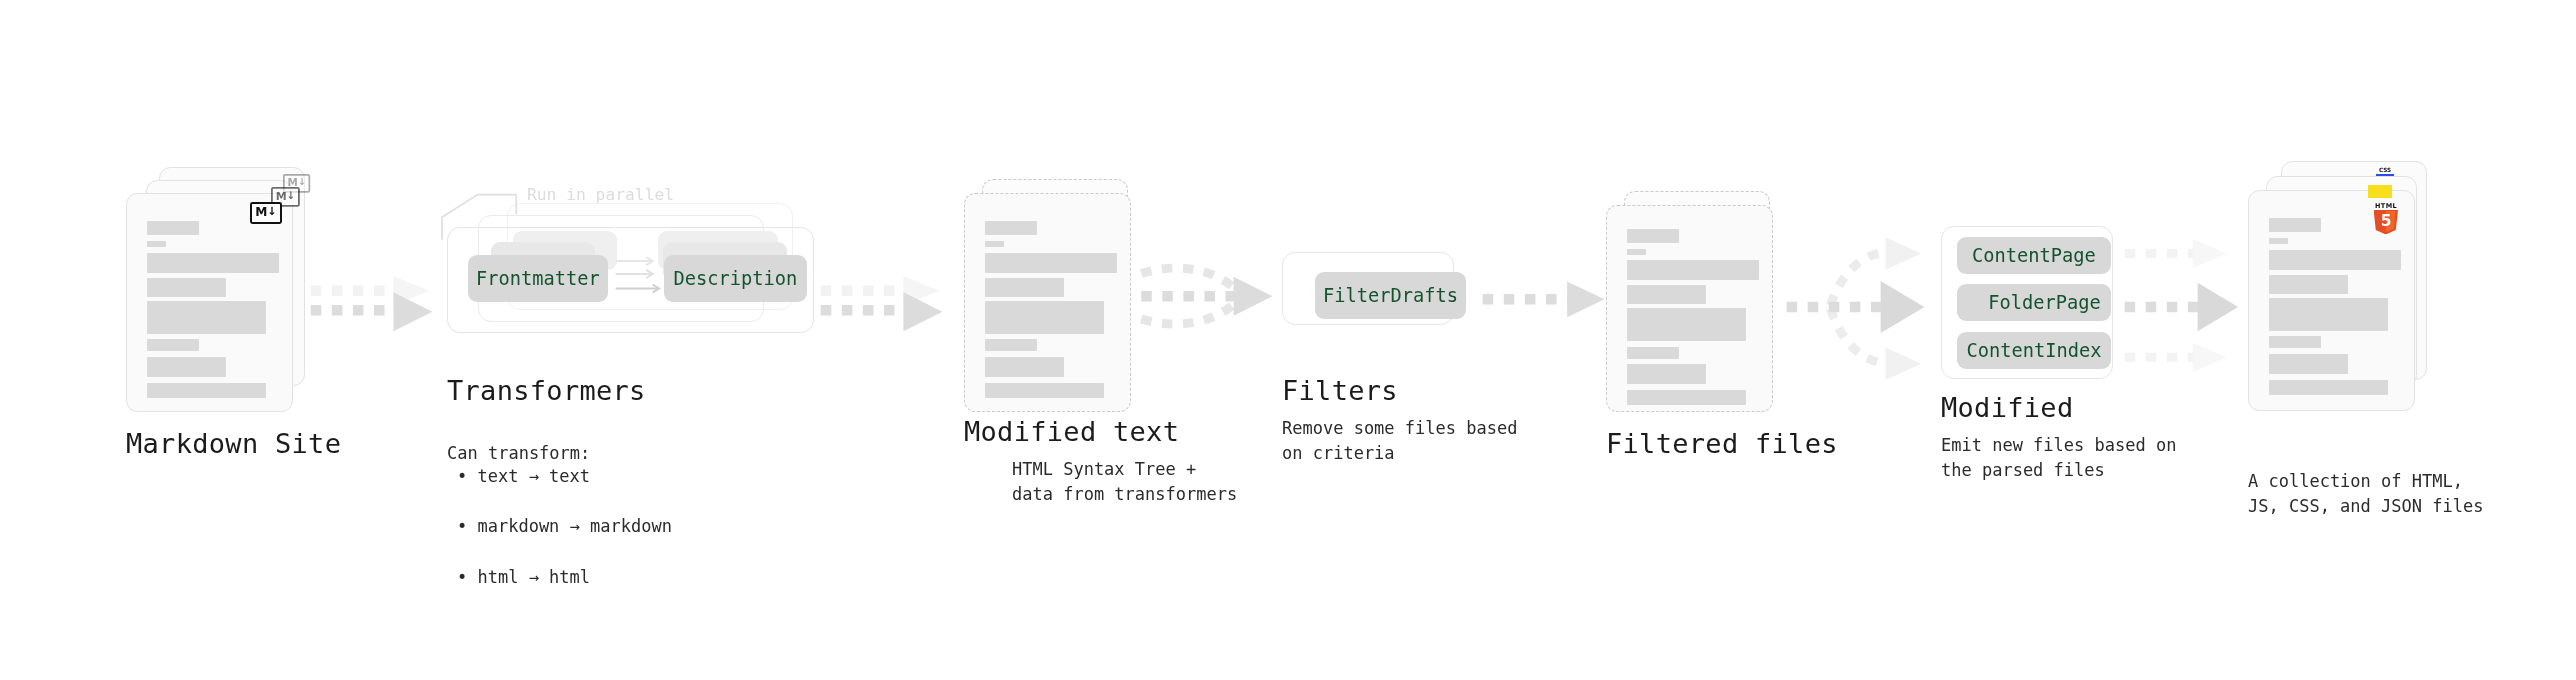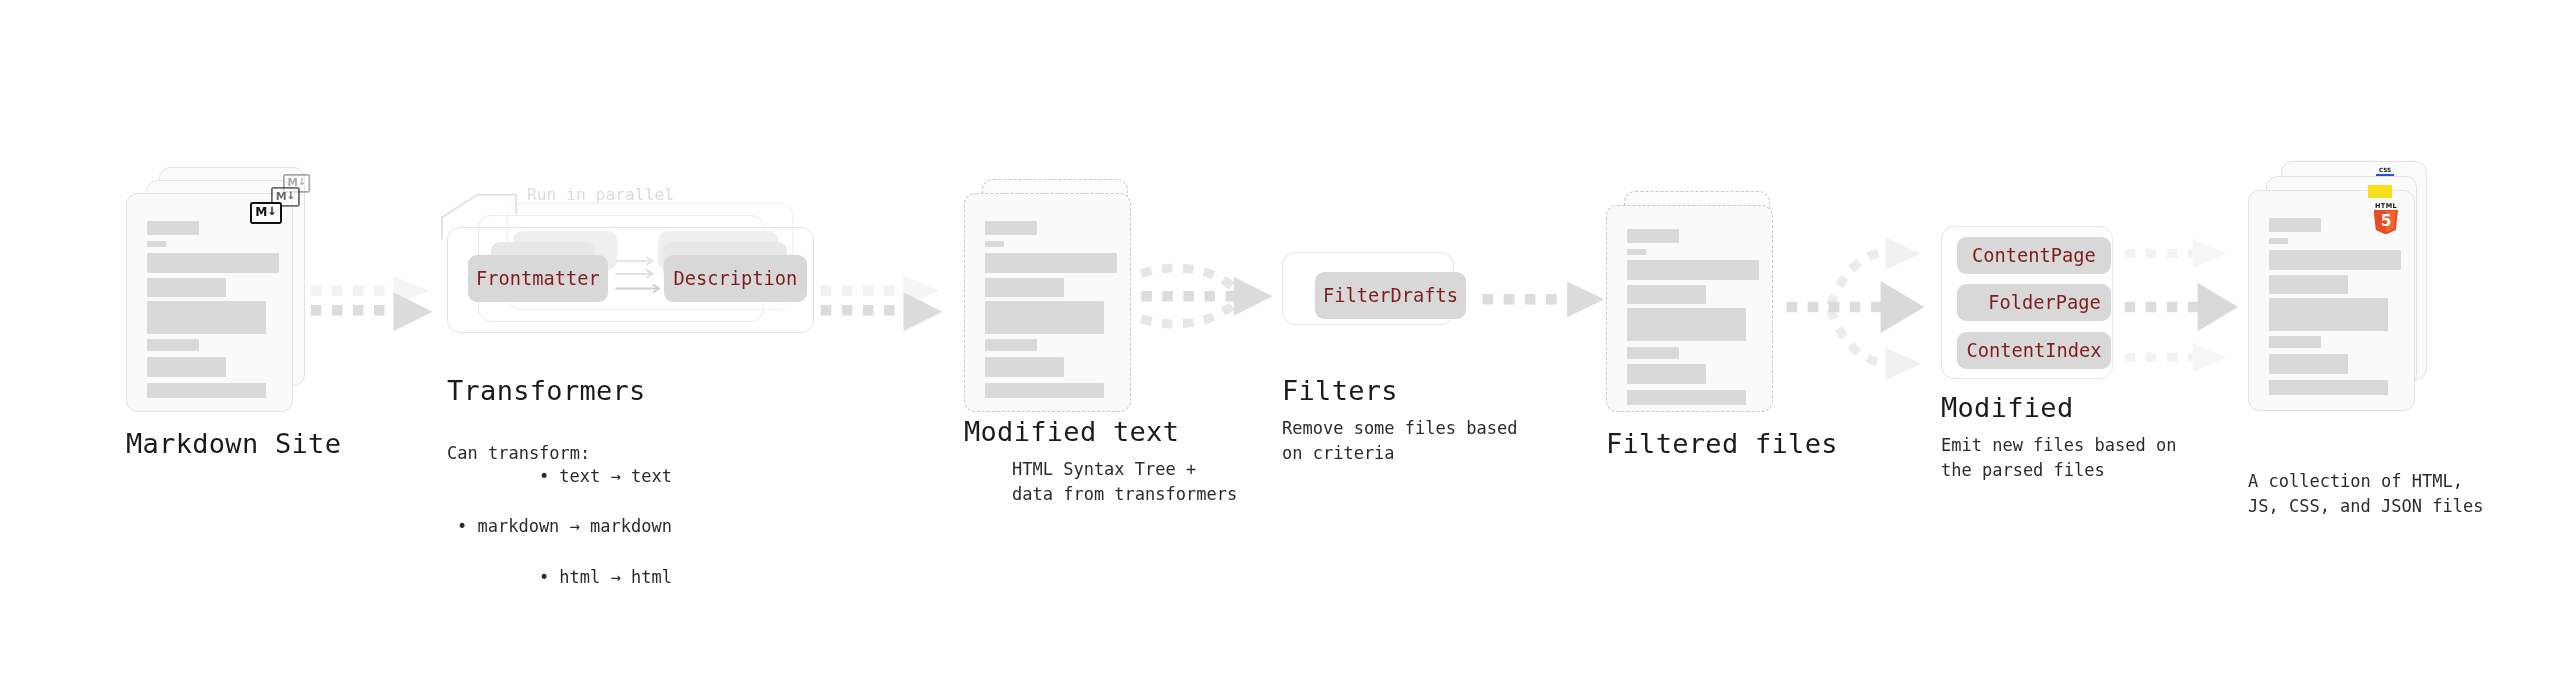--- a/index.html
+++ b/index.html
@@ -69,21 +69,21 @@
   .css-badge .bar{position:absolute;left:0;bottom:0;width:18px;height:2.4px;background:#264de4;}
 
   
   .pbox{
     position:absolute;border:1.6px solid #e6e6e6;border-radius:13px;background:transparent;
     box-sizing:border-box;
   }
   .chip{
     position:absolute;background:#d8d8d8;border-radius:9px;
     display:flex;align-items:center;justify-content:center;
-    font-size:18.7px;color:#7f1d1d;white-space:nowrap;box-sizing:border-box;
+    font-size:18.7px;color:#14532d;white-space:nowrap;box-sizing:border-box;
   }
   .chip.ghost1{background:#e8e8e8;}
   .chip.ghost2{background:#efefef;}
 
   
   .arrowwrap{position:absolute;}
   .arrowwrap svg{display:block;overflow:visible;}
 
   
   .parallel-label{
@@ -177,21 +177,21 @@
     </svg>
 
     <svg style="position:absolute;left:-9.8px;top:-9.8px;" width="106" height="50" viewBox="0 0 130 62">
       <path d="M8 58 L8 30 L52 2 L100 2 M100 2 L100 26" stroke="#e0e0e0" stroke-width="2.2" fill="none"></path>
     </svg>
   </div>
   <div class="parallel-label" style="left:527px;top:185px;">Run in parallel</div>
 
   <div class="stage-title" style="left:447px;top:375px;">Transformers</div>
   <div class="stage-desc" style="left:447px;top:416px;margin-top:25px;">Can transform:</div>
-  <div class="stage-desc list" style="left:457px;top:439px;text-align:right;">
+  <div class="stage-desc list" style="left:457px;top:439px;">
     <div class="bullet-line">• text → text</div>
     <div class="bullet-line">• markdown → markdown</div>
     <div class="bullet-line">• html → html</div>
   </div>
 
   <div class="arrowwrap" style="left:819px;top:268px;">
     <svg width="130" height="73" viewBox="0 0 160 90">
       <g opacity="0.45">
         <line x1="2" y1="28" x2="112" y2="28" stroke="#e4e4e4" stroke-width="13" stroke-dasharray="13 13"></line>
         <polygon points="104,10 148,28 104,46" fill="#e9e9e9"></polygon>

